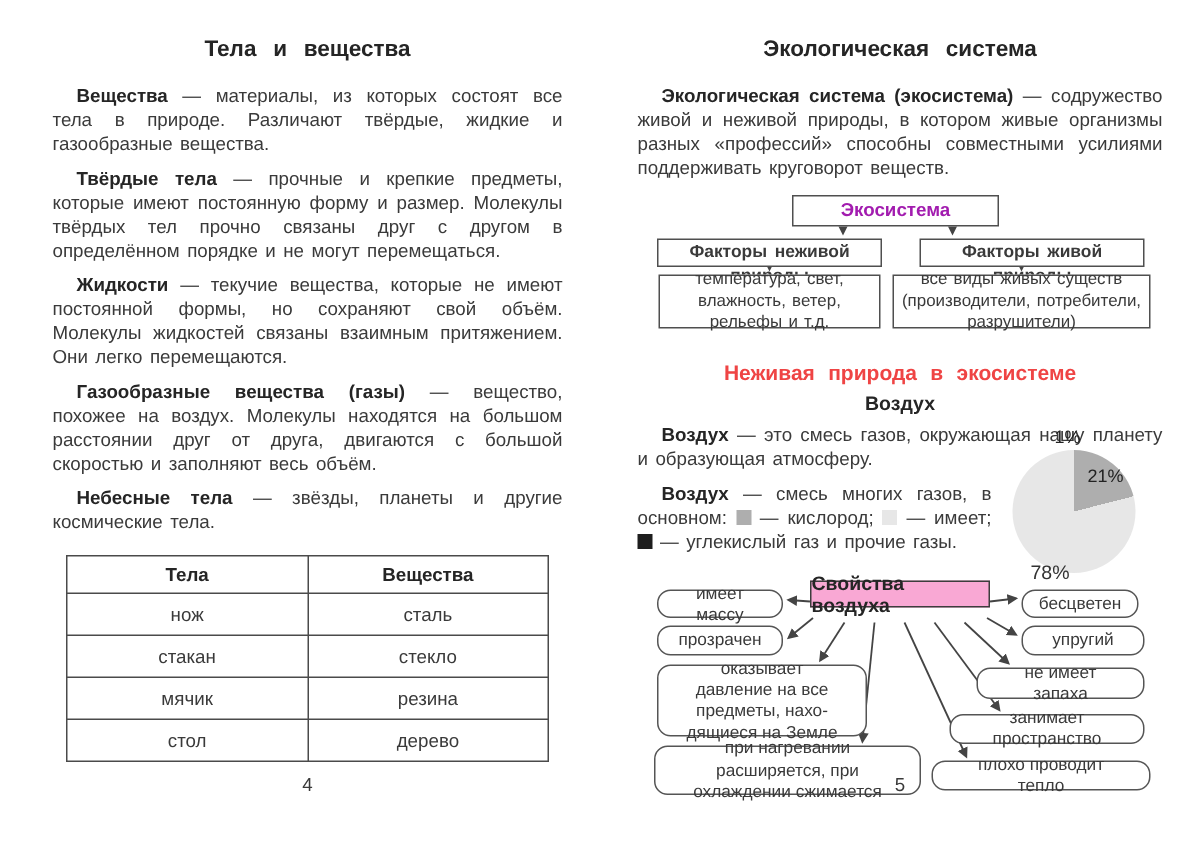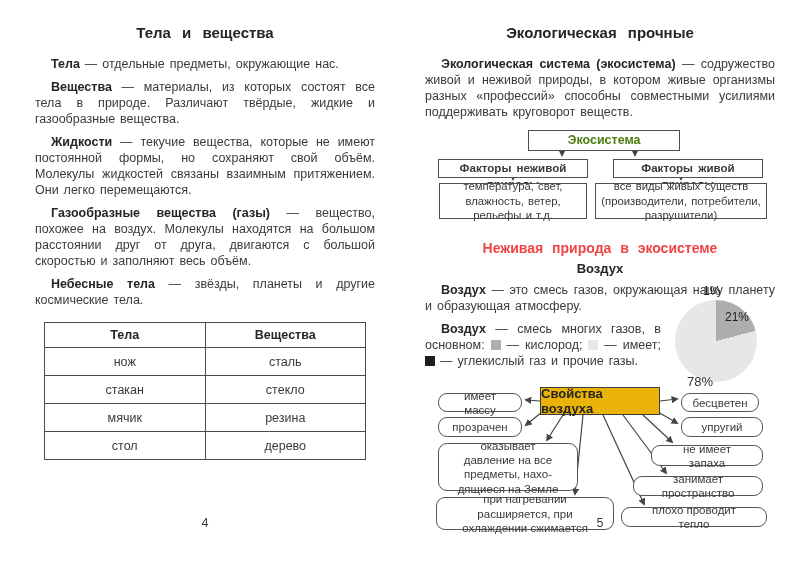--- a/index.html
+++ b/index.html
@@ -46,22 +46,22 @@
   .pagenum-right { left:425px; width:350px; }
 
   
   .diagram { position:relative; }
   .diagram svg.arrows { position:absolute; left:0; top:0; }
   .box {
     position:absolute; box-sizing:border-box; border:1.4px solid #4f4f4f; background:#fff;
     text-align:center; color:#3a3a3a;
   }
   .eco { height:92px; margin-top:10px; }
-  .eco-root { left:103px; top:0; width:152px; height:21px; line-height:18px;
-              font-weight:bold; font-size:12.5px; color:#4d7c0f; word-spacing:1px; }
+  .eco-root { left:103px; top:0; width:138px; height:21px; line-height:18px;
+              font-weight:bold; font-size:12.5px; color:#a21caf; word-spacing:1px; }
   .factor { height:19px; line-height:16px; font-weight:600; font-size:11.6px; word-spacing:2px; }
   .f-left  { left:13px;  top:29px; width:150px; }
   .f-right { left:188px; top:29px; width:150px; }
   .desc { display:flex; align-items:center; justify-content:center;
           font-size:11.3px; line-height:1.3; padding:1px 3px; word-spacing:1px; }
   .d-left  { left:14px;  top:53px; width:148px; height:36px; }
   .d-right { left:170px; top:53px; width:172px; height:36px; }
 
   
   .aircomp-text { width:236px; }
@@ -74,48 +74,48 @@
   .plabel-nit { left:24px; top:62px; font-size:13px; color:#333;margin-top:28px; }
 
   
   .props { height:150px; margin-top:16px; }
   .pbox {
     position:absolute; box-sizing:border-box; border:1.3px solid #555; border-radius:9px;
     background:#fff; display:flex; align-items:center; justify-content:center;
     text-align:center; font-size:11.5px; line-height:1.25; padding:1px 16px; color:#3a3a3a;
   }
   .pcenter {
-    position:absolute; box-sizing:border-box; left:115px; top:2px; width:120px; height:28px;
-    border:1.8px solid #3d3d3d; background:#eab308; display:flex; align-items:center;
+    position:absolute; box-sizing:border-box; left:115px; top:2px; width:120px; height:18px;
+    border:1.8px solid #3d3d3d; background:#f9a8d4; display:flex; align-items:center;
     justify-content:center; font-size:13px; font-weight:bold; color:#252525; word-spacing:3px;
   }
   .p-mass { left:13px;  top:8px;   width:84px;  height:19px; }
   .p-transp { left:13px; top:32px; width:84px;  height:20px; }
   .p-press { left:13px;  top:58px;  width:140px; height:48px; }
   .p-heat { left:11px;  top:112px; width:178px; height:33px; }
   .p-colorless { left:256px; top:8px;  width:78px;  height:19px; }
   .p-elastic { left:256px; top:32px; width:82px;  height:20px; }
   .p-smell { left:226px; top:60px; width:112px; height:21px; }
   .p-space { left:208px; top:91px; width:130px; height:20px; }
   .p-warm { left:196px; top:122px; width:146px; height:20px; }
 </style>
 </head>
 <body>
 
 <div class="sheet">
 
   <section class="page page-left">
     <h1 class="page-title">Тела  и  вещества</h1>
 
-    <p class="para"><span class="term">Тела</span>
-      <span>— отдельные предметы, окружающие нас.</span></p>
 
     <p class="para"><span class="term">Вещества</span>
       <span>— материалы, из которых состоят все тела в природе. Различают твёрдые, жидкие и газообразные вещества.</span></p>
 
+    <p class="para"><span class="term">Твёрдые тела</span>
+      <span>— прочные и крепкие предметы, которые имеют постоянную форму и размер. Молекулы твёрдых тел прочно связаны друг с другом в определённом порядке и не могут перемещаться.</span></p>
 
     <p class="para"><span class="term">Жидкости</span>
       <span>— текучие вещества, которые не имеют постоянной формы, но сохраняют свой объём. Молекулы жидкостей связаны взаимным притяжением. Они легко перемещаются.</span></p>
 
     <p class="para"><span class="term">Газообразные вещества (газы)</span>
       <span>— вещество, похожее на воздух. Молекулы находятся на большом расстоянии друг от друга, двигаются с большой скоростью и заполняют весь объём.</span></p>
 
     <p class="para"><span class="term">Небесные тела</span>
       <span>— звёзды, планеты и другие космиче­ские тела.</span></p>
 
@@ -141,21 +141,21 @@
         </tr>
         <tr>
           <td>стол</td>
           <td>дерево</td>
         </tr>
       </tbody>
     </table>
   </section>
 
   <section class="page page-right">
-    <h1 class="page-title">Экологическая  прочные</h1>
+    <h1 class="page-title">Экологическая  система</h1>
 
     <p class="para"><span class="term">Экологическая система (экосистема)</span>
       <span>— содружество живой и неживой природы, в котором живые организмы разных «профессий» способны совместными усилиями под­держивать круговорот веществ.</span></p>
 
     <div class="diagram eco">
       <svg class="arrows" width="350" height="92" viewBox="0 0 350 92">
         <defs>
           <marker id="ah1" markerWidth="7" markerHeight="7" refX="4.5" refY="3" orient="auto">
             <path d="M0,0 L6,3 L0,6 z" fill="#444"></path>
           </marker>

